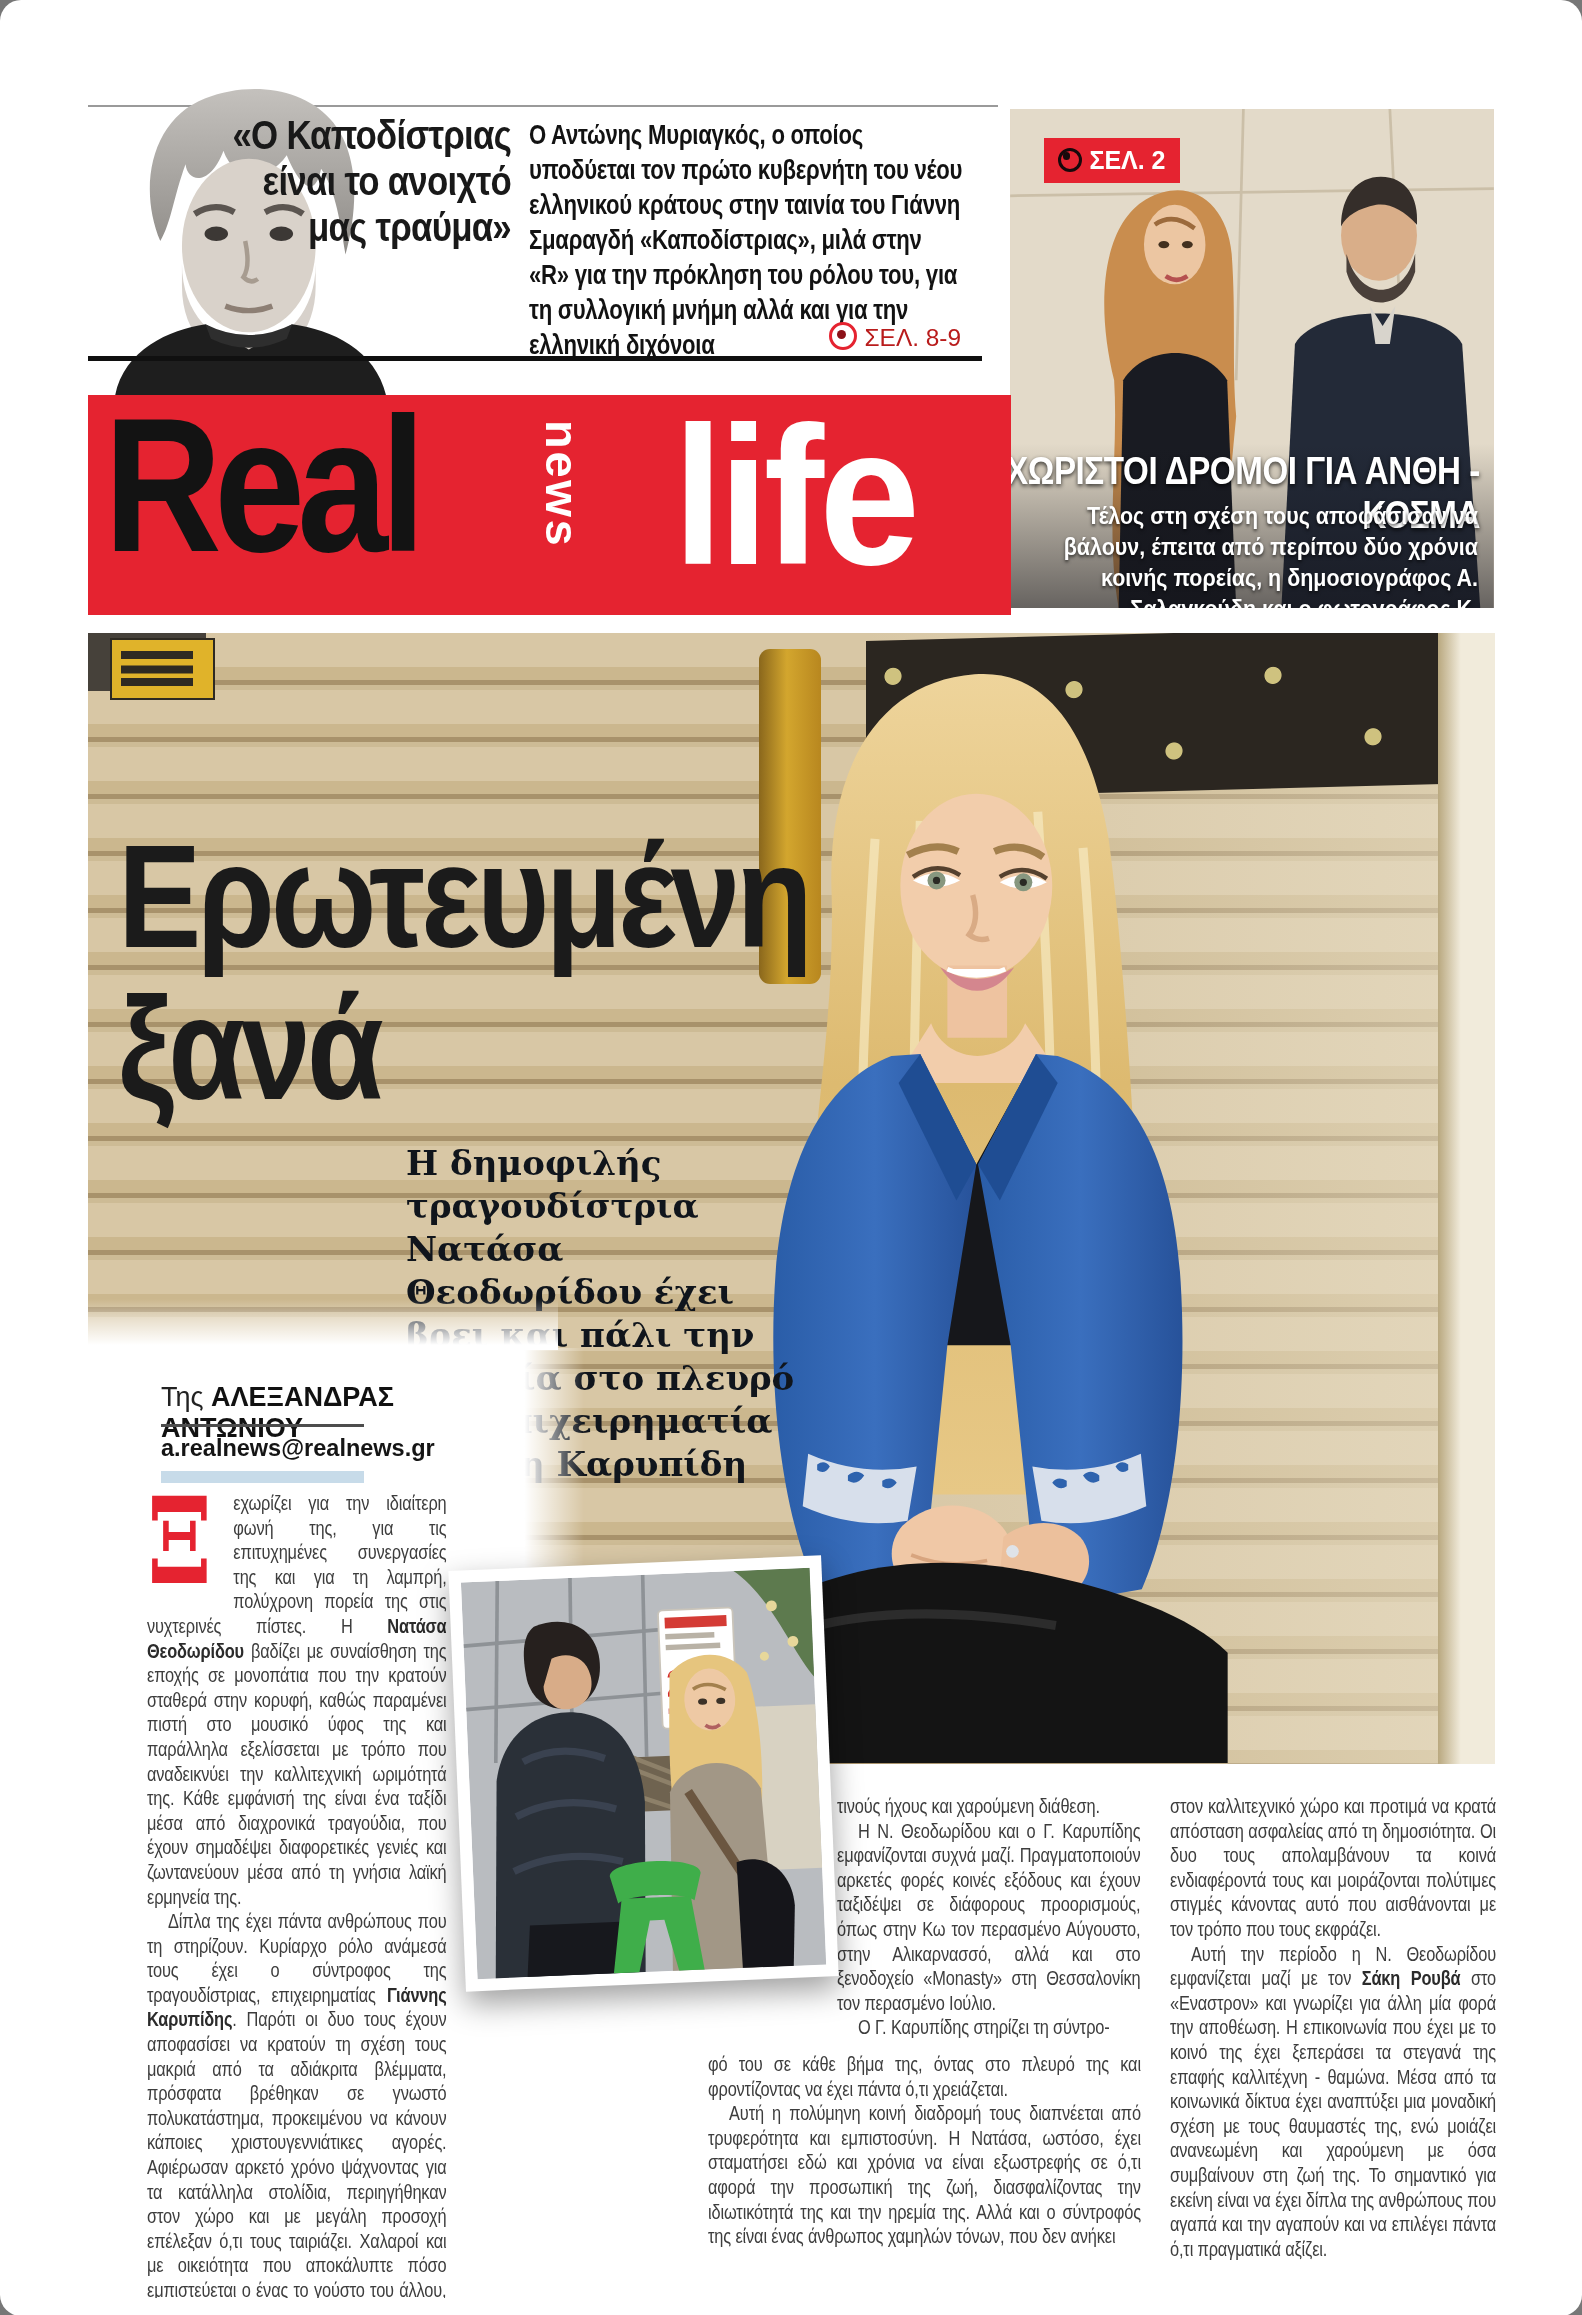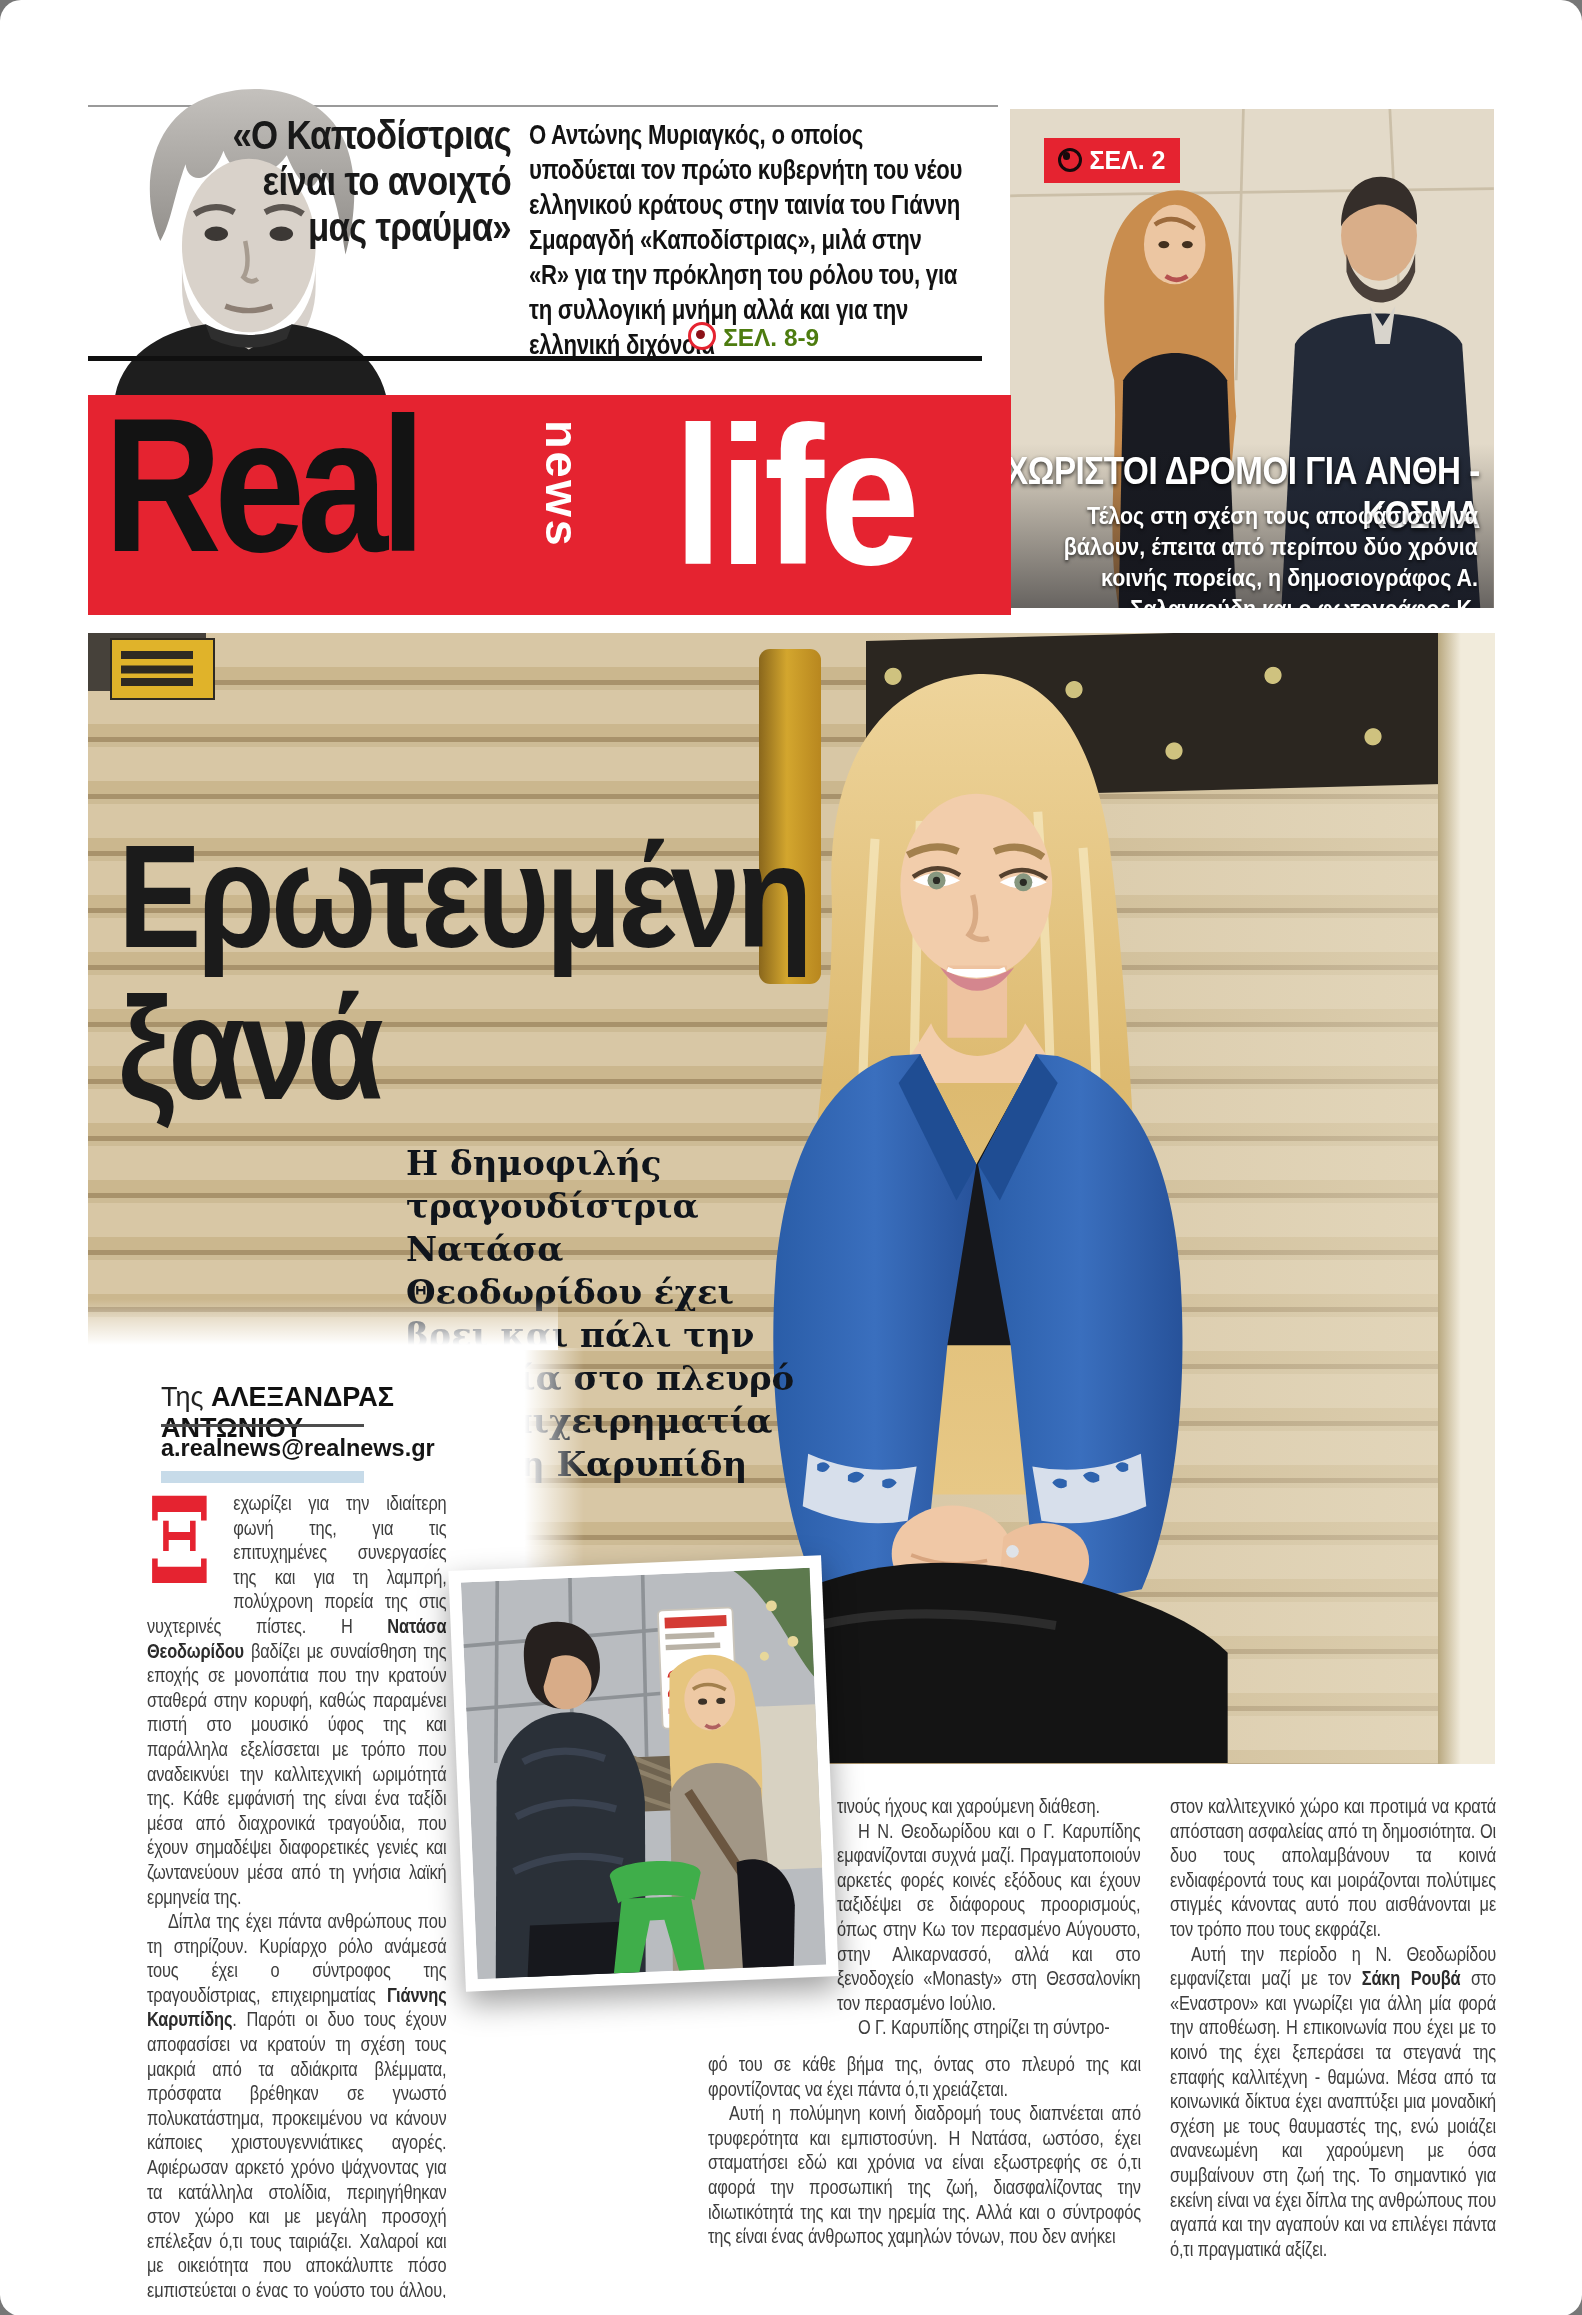--- a/index.html
+++ b/index.html
@@ -13,22 +13,22 @@
 
   .man-photo{left:88px;top:78px;width:318px;height:318px;}
 
   .quote{top:112px;right:1071px;width:344px;transform:scaleX(.85);transform-origin:right top;
          font-weight:bold;font-size:41px;line-height:46px;text-align:right;color:#191919;
          letter-spacing:-0.9px;}
 
   .mid-para{left:529px;top:118px;width:529px;transform:scaleX(.82);transform-origin:left top;
             font-size:27px;line-height:35px;font-weight:bold;color:#121212;letter-spacing:-0.3px;}
 
-  .pageref{left:688px;top:322px;width:273px;font-weight:bold;font-size:24.4px;
-           color:#4d7c0f;white-space:nowrap;}
+  .pageref{left:688px;top:322px;width:273px;text-align:right;font-weight:normal;font-size:24.4px;
+           color:#b91c1c;white-space:nowrap;}
   .bullseye{display:inline-block;width:22px;height:22px;border-radius:50%;border:3.6px solid #e52330;
             position:relative;vertical-align:-3.6px;margin-right:7.2px;background:#fff;}
   .bullseye::after{content:"";position:absolute;left:4.5px;top:4.5px;width:9px;height:9px;border-radius:50%;
             background:#8c1118;}
 
   
   .right-photo{left:1010px;top:109px;width:484px;height:499px;overflow:hidden;background:#e2d9c8;}
   .badge{position:absolute;left:12.7px;top:29px;height:45px;padding:0 14.5px;background:#e52330;
          color:#fff;font-weight:bold;font-size:25px;line-height:45px;white-space:nowrap;margin-left:21px;}
   .badge .bullseye{border-color:#17090b;background:#e52330;width:18px;height:18px;border-width:3.6px;vertical-align:-2.7px;}

